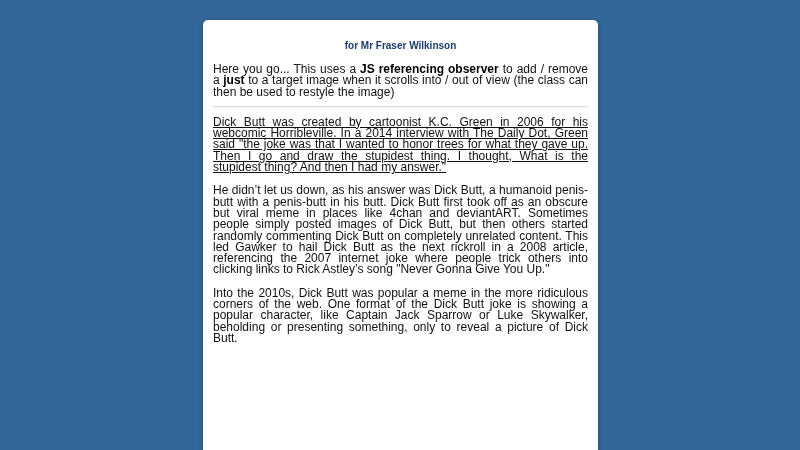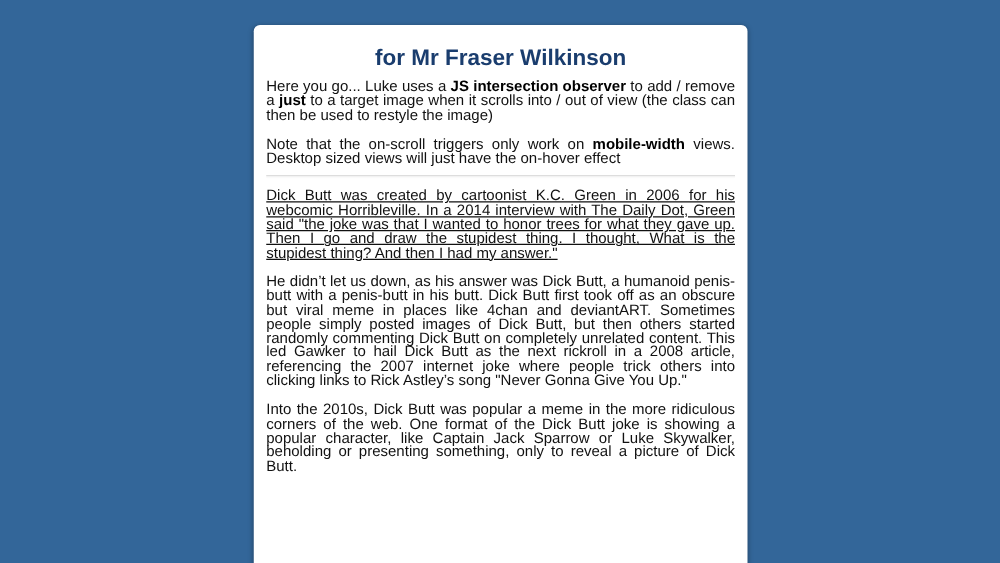--- a/index.html
+++ b/index.html
@@ -29,21 +29,21 @@
       text-align: center;
       color: #d40f0f;
       font-size: 21.5px;
       font-weight: bold;
       line-height: 26px;
     }
     .subtitle {
       margin: 18px 0 0 0;
       text-align: center;
       color: #1a3d6e;
-      font-size: 18px;
+      font-size: 10px;
       font-weight: bold;
       line-height: 16px;
     }
     p {
       margin: 0;
       font-size: 12px;
       line-height: 11.3px;
       color: #111111;
       text-align: justify;
     }
@@ -67,22 +67,21 @@
     }
     .story p.s-first { margin-top: 10px; text-decoration: underline; }
   </style>
 </head>
 <body>
 
 <div class="card">
   <h2 class="subtitle">for Mr Fraser Wilkinson</h2>
 
   <section>
-    <p class="first"><span>Here you go... Luke uses a </span><b>JS intersection observer</b><span> to add / remove a </span><b>just</b><span> to a target image when it scrolls into / out of view (the class can then be used to restyle the image)</span></p>
-    <p><span>Note that the on-scroll triggers only work on </span><b>mobile-width</b><span> views. Desktop sized views will just have the on-hover effect</span></p>
+    <p class="first"><span>Here you go... This uses a </span><b>JS referencing observer</b><span> to add / remove a </span><b>just</b><span> to a target image when it scrolls into / out of view (the class can then be used to restyle the image)</span></p>
   </section>
 
   <hr class="divider">
 
   <section class="story">
     <p class="s-first">Dick Butt was created by cartoonist K.C. Green in 2006 for his webcomic Horribleville. In a 2014 interview with The Daily Dot, Green said "the joke was that I wanted to honor trees for what they gave up. Then I go and draw the stupidest thing. I thought, What is the stupidest thing? And then I had my answer."</p>
     <p>He didn’t let us down, as his answer was Dick Butt, a humanoid penis-butt with a penis-butt in his butt. Dick Butt first took off as an obscure but viral meme in places like 4chan and deviantART. Sometimes people simply posted images of Dick Butt, but then others started randomly commenting Dick Butt on completely unrelated content. This led Gawker to hail Dick Butt as the next rickroll in a 2008 article, referencing the 2007 internet joke where people trick others into clicking links to Rick Astley’s song "Never Gonna Give You Up."</p>
     <p>Into the 2010s, Dick Butt was popular a meme in the more ridiculous corners of the web. One format of the Dick Butt joke is showing a popular character, like Captain Jack Sparrow or Luke Skywalker, beholding or presenting something, only to reveal a picture of Dick Butt.</p>
 
   </section>

